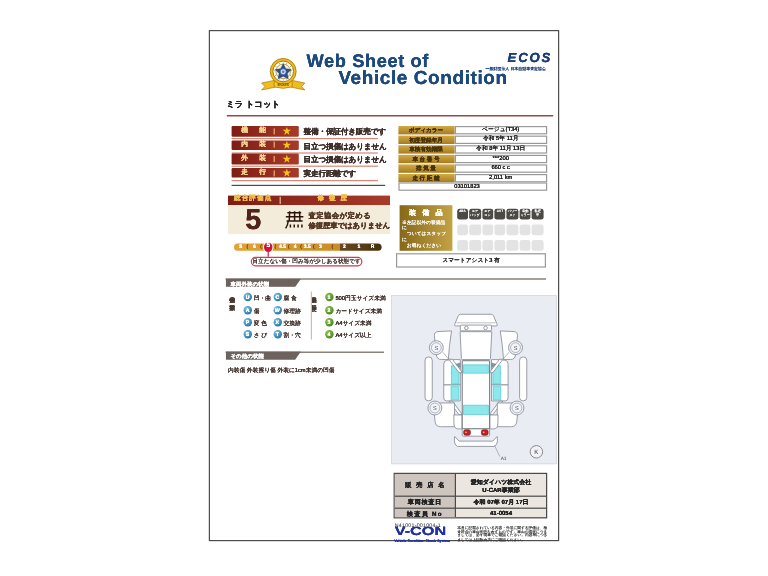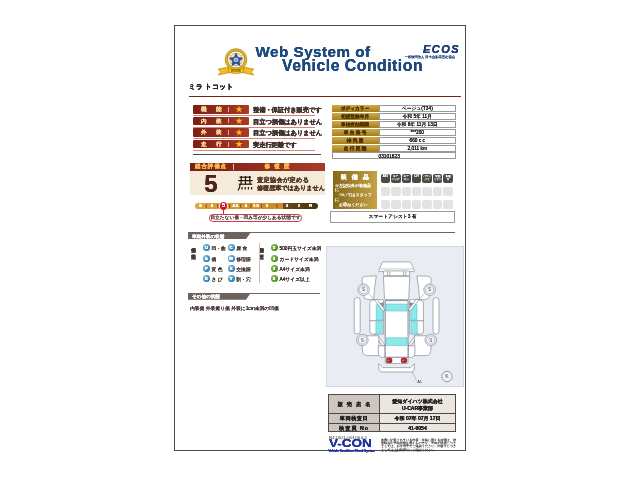--- a/index.html
+++ b/index.html
@@ -27,21 +27,21 @@
         <circle cx="27.2" cy="17" r="0.4"></circle>
         <circle cx="18" cy="19.8" r="0.4"></circle>
         <circle cx="24" cy="19.8" r="0.4"></circle>
         <circle cx="21" cy="20.6" r="0.4"></circle>
       </g>
 <path d="M21 7.2 L23.1 11.3 L27.6 12 L24.4 15.2 L25.2 19.7 L21 17.5 L16.8 19.7 L17.6 15.2 L14.4 12 L18.9 11.3 Z" fill="#2f4e8c" stroke="#1b3468" stroke-width="0.4"></path>
 <circle cx="21" cy="13.8" r="2.5" fill="#c8dcec" stroke="#2f4e8c" stroke-width="0.5"></circle>
 <circle cx="21" cy="13.8" r="1.1" fill="#5a8ab8"></circle>
 <text x="21" y="25.6" font-size="3.4" fill="#6a4a08" text-anchor="middle" font-weight="bold" font-family="Liberation Sans,sans-serif">ECOS</text>
 </svg>
-<div class="a" style="left:80.5px;top:17px;font-size:15.2px;font-weight:bold;color:#1d4a7e;letter-spacing:0.5px;white-space:nowrap">Web System of</div>
+<div class="a" style="left:80.5px;top:17px;font-size:15.2px;font-weight:bold;color:#1d4a7e;letter-spacing:0.5px;white-space:nowrap">Web Sheet of</div>
 <div class="a" style="left:107px;top:30.5px;font-size:15.8px;font-weight:bold;color:#1d4a7e;letter-spacing:0.5px;white-space:nowrap">Vehicle Condition</div>
 <div class="a" style="left:248px;top:16.5px;width:34px;font-size:11px;font-weight:bold;font-style:italic;color:#1c3f7a;letter-spacing:1.5px">ECOS</div>
 <div class="a" style="left:226px;top:28.5px;width:54px;text-align:right;font-size:3.3px;color:#1c3f7a;white-space:nowrap">一般財団法人 日本自動車査定協会</div>
 <div class="a" style="left:13.5px;top:56px;font-size:7px;font-weight:bold;color:#222;white-space:nowrap">ミラ トコット</div>
 <div class="a" style="left:13.5px;top:69.5px;width:272px;height:1.6px;background:#7a2018"></div>
 <div class="a" style="left:18px;top:79.0px;width:55.5px;height:8.6px;background:linear-gradient(90deg,#7e1d15,#a83a28);border-radius:1px"></div>
 <div class="a" style="left:26px;top:79.0px;height:8.6px;line-height:8.6px;font-size:5.6px;font-weight:bold;color:#f5d590;letter-spacing:9.4px;white-space:nowrap">機能</div>
 <div class="a" style="left:52.5px;top:80.8px;width:0.7px;height:5px;background:#e8b070"></div>
 <div class="a" style="left:60.3px;top:79.6px;width:7.5px;height:7.5px;background:#f5c21c;clip-path:polygon(50% 0%,61% 35%,98% 35%,68% 57%,79% 91%,50% 70%,21% 91%,32% 57%,2% 35%,39% 35%)"></div>
 <div class="a" style="left:78px;top:80.0px;font-size:6.4px;font-weight:bold;color:#3f2f2b;white-space:nowrap;letter-spacing:-0.2px;text-shadow:0 0 0.5px #3f2f2b,0 0 0.5px #3f2f2b">整備・保証付き販売です</div>

